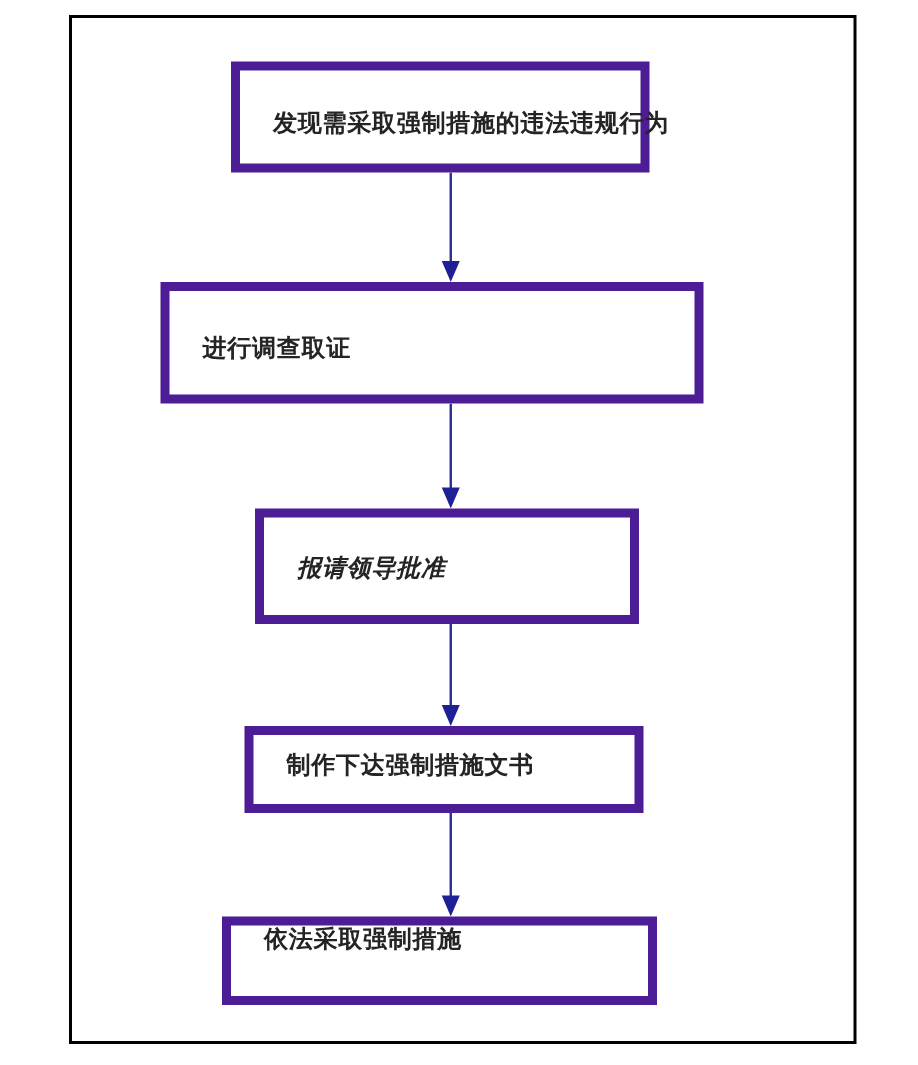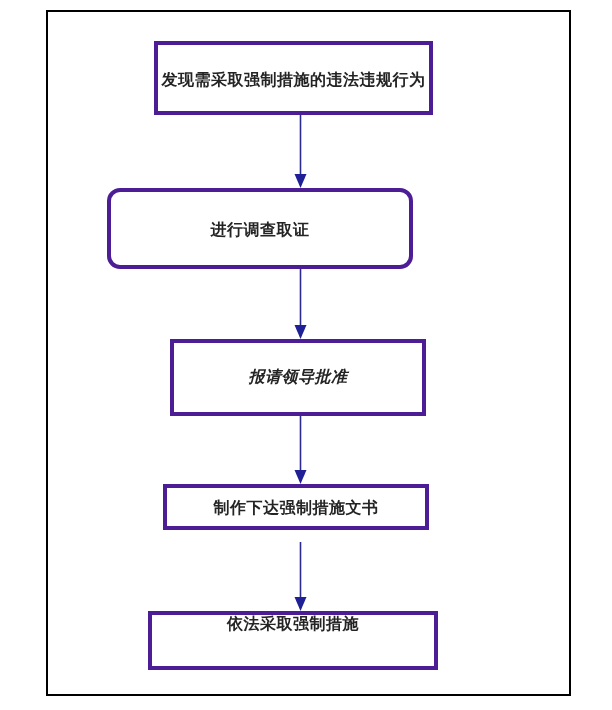--- a/index.html
+++ b/index.html
@@ -31,44 +31,45 @@
     height: 686px;
     border: 2px solid #000000;
     box-sizing: border-box;
     background: transparent;
   }
   
   .node {
     position: absolute;
     box-sizing: border-box;
     background: #ffffff;
-    border: 4px solid #4c1d95;
+    border: 6px solid #4c1d95;
     display: flex;
-    justify-content: center;
+    justify-content: flex-start;
+    padding-left: 22px;
   }
   .node-label {
     color: #242424;
     font-weight: bold;
     font-size: 16px;
     line-height: 1.1;
     letter-spacing: 0.5px;
     white-space: nowrap;
     font-family: "DejaVu Sans", "Liberation Sans", sans-serif;
   }
   
   #node-1 { left: 154px; top: 41px;  width: 279px; height: 74px; }
   #node-1 .node-label { margin-top: 26px; }
 
-  #node-2 { left: 107px; top: 188px; width: 306px; height: 81px; border-radius: 13px; }
+  #node-2 { left: 107px; top: 188px; width: 362px; height: 81px; }
   #node-2 .node-label { margin-top: 29px; }
 
   #node-3 { left: 170px; top: 339px; width: 256px; height: 77px; }
   #node-3 .node-label { margin-top: 25px; font-style: italic; }
 
-  #node-4 { left: 163px; top: 484px; width: 266px; height: 46px; }
+  #node-4 { left: 163px; top: 484px; width: 266px; height: 58px; }
   #node-4 .node-label { margin-top: 11px; }
 
   #node-5 { left: 148px; top: 611px; width: 290px; height: 59px; }
   #node-5 .node-label { }
 
   
   .connector {
     position: absolute;
     left: 0;
     top: 0;

